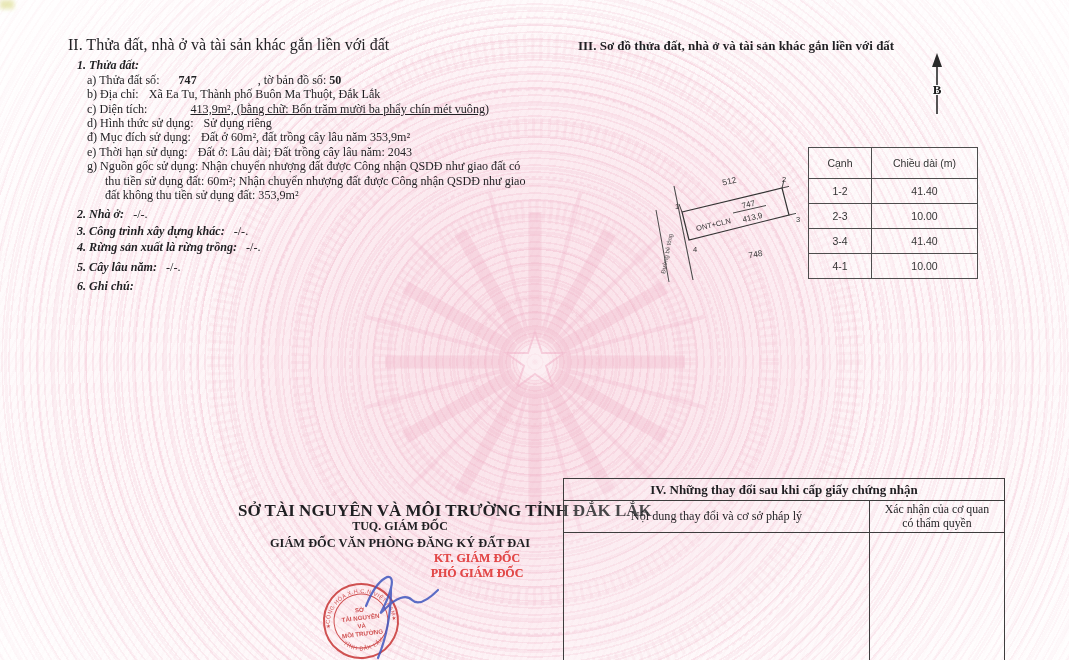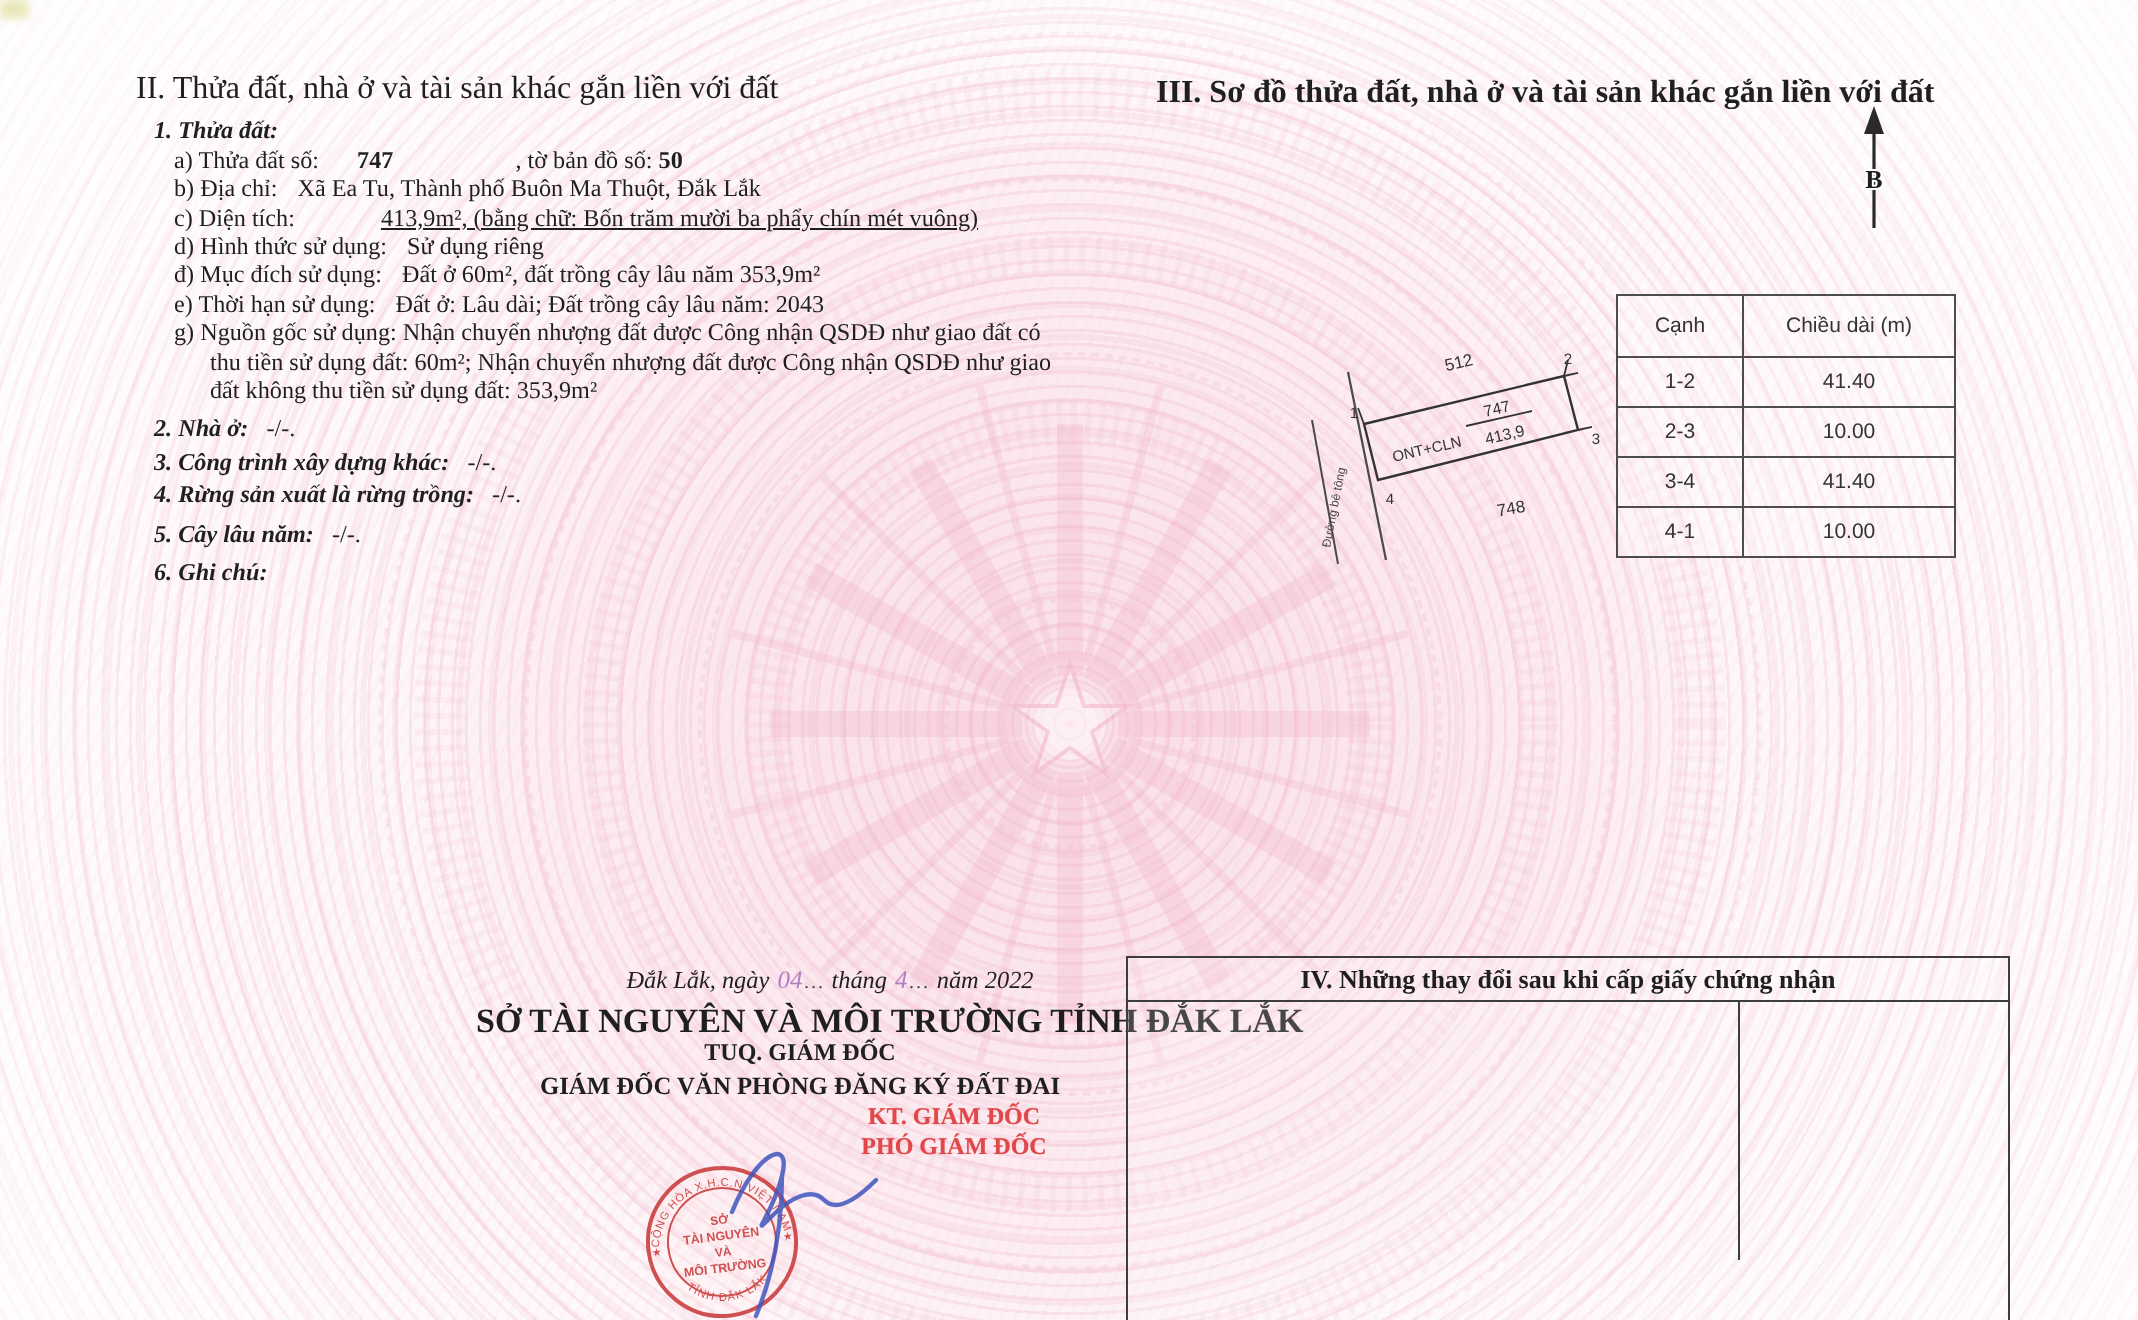--- a/index.html
+++ b/index.html
@@ -28,21 +28,21 @@
   .ln .v-num{font-weight:bold;margin-left:16px;}
   .ln .lbl2{margin-left:58px;}
   .ln .v-num2{font-weight:bold;}
   .ln .v-area{margin-left:40px;text-decoration:underline;}
   .wrap{margin-left:37px;margin-top:1px;white-space:nowrap;}
   .item{margin-left:9px;margin-top:3px;white-space:nowrap;}
   .item .il{font-weight:bold;font-style:italic;}
   .item .iv{margin-left:6px;}
   .gap5{margin-top:6px;}
   
-  .sec3-title{position:absolute;left:578px;top:38px;font-weight:bold;font-size:16px;text-align:right;}
+  .sec3-title{position:absolute;left:578px;top:38px;font-weight:bold;font-size:13px;text-align:right;}
   .north{position:absolute;left:922px;top:50px;}
   .parcel{position:absolute;left:652px;top:158px;}
   
   .edge-table{position:absolute;left:808px;top:147px;width:168px;border:1.5px solid #4d4d4d;
       font-family:"Liberation Sans","DejaVu Sans",sans-serif;font-size:10.5px;color:#333;background:rgba(255,255,255,.25);}
   .et-row{display:flex;}
   .et-row > div{display:flex;align-items:center;justify-content:center;}
   .et-c1{width:62px;border-right:1px solid #4d4d4d;}
   .et-c2{flex:1;}
   .et-head{height:30px;border-bottom:1px solid #4d4d4d;}
@@ -230,27 +230,20 @@
       <div class="et-row et-data">
         <div class="et-c1">3-4</div>
         <div class="et-c2">41.40</div>
       </div>
       <div class="et-row et-data">
         <div class="et-c1">4-1</div>
         <div class="et-c2">10.00</div>
       </div>
     </div>
 
-    <div class="dateline">
-      <span>Đắk Lắk, ngày</span>
-      <span class="hand">04</span><span class="dots">...</span>
-      <span>tháng</span>
-      <span class="hand">4</span><span class="dots">...</span>
-      <span>năm 2022</span>
-    </div>
     <div class="org1">SỞ TÀI NGUYÊN VÀ MÔI TRƯỜNG TỈNH ĐẮK LẮK</div>
     <div class="org2">TUQ. GIÁM ĐỐC</div>
     <div class="org3">GIÁM ĐỐC VĂN PHÒNG ĐĂNG KÝ ĐẤT ĐAI</div>
     <div class="red-title">
       <div>KT. GIÁM ĐỐC</div>
       <div>PHÓ GIÁM ĐỐC</div>
     </div>
 
     <svg class="stamp" width="96" height="82" viewBox="0 0 96 82">
       <g transform="rotate(-7 47 42)" opacity=".88">
@@ -277,19 +270,26 @@
 
     <svg class="signature" width="110" height="96" viewBox="0 0 110 96">
       <g stroke="#3f56be" stroke-width="2.2" fill="none" stroke-linecap="round" opacity=".85">
         <path d="M 22 40 C 34 10, 52 2, 47 22 C 42 42, 30 54, 42 42 C 52 32, 62 28, 68 34 C 74 40, 84 34, 94 24"></path>
         <path d="M 47 22 C 47 46, 43 70, 34 92"></path>
       </g>
     </svg>
 
     <div class="sec4">
       <div class="s4-title">IV. Những thay đổi sau khi cấp giấy chứng nhận</div>
+      <div class="s4-head">
+        <div class="s4-c1">Nội dung thay đổi và cơ sở pháp lý</div>
+        <div class="s4-c2">
+          <div>Xác nhận của cơ quan</div>
+          <div>có thẩm quyền</div>
+        </div>
+      </div>
       <div class="s4-body">
         <div class="s4-divider"></div>
       </div>
     </div>
 
   </div>
 </div>
 
 </body></html>

